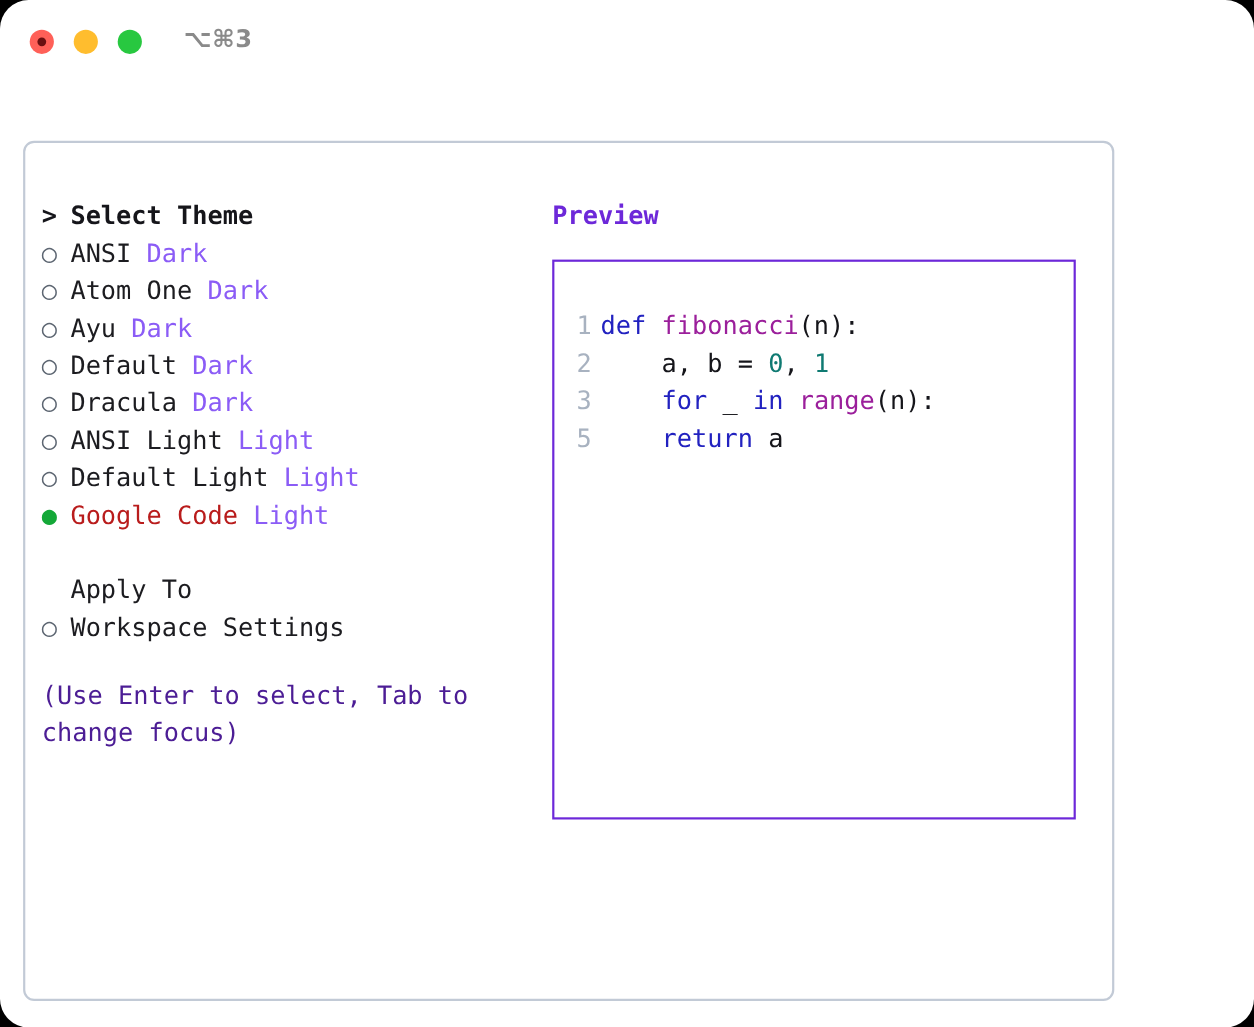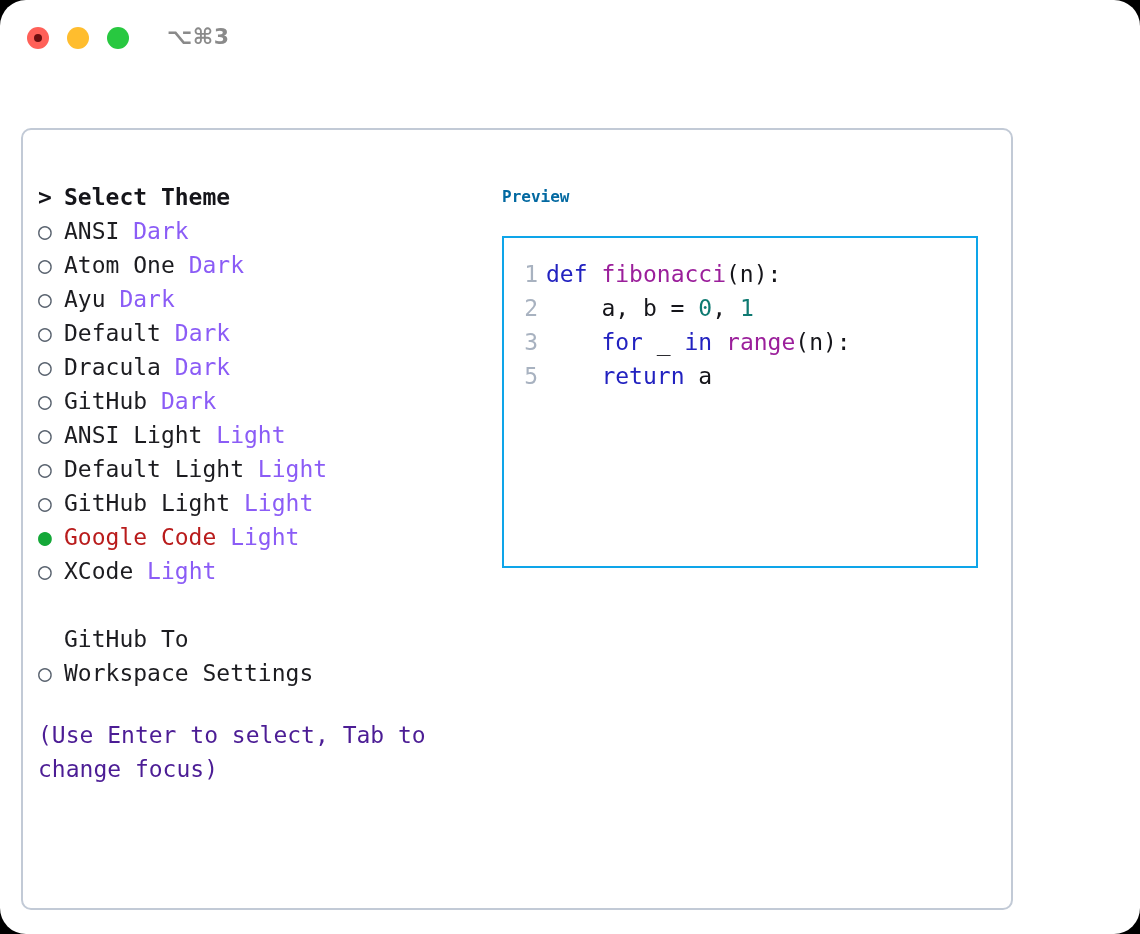--- a/index.html
+++ b/index.html
@@ -129,33 +129,33 @@
   }
 
   
   .right-col {
     position: absolute;
     left: 479px;
     top: 50px;
     width: 500px;
   }
   .preview-title {
-    font-size: 16px;
-    font-weight: bold;
-    color: #0369a1;
+    font-size: 23px;
+    font-weight: bold;
+    color: #6d28d9;
     line-height: 34px;
     margin-bottom: 22px;
   }
   .preview-box {
     width: 476px;
-    height: 332px;
-    border: 2px solid #0ea5e9;
+    height: 509px;
+    border: 2px solid #6d28d9;
     box-sizing: border-box;
     background: #ffffff;
-    padding: 19px 0 0 0;
+    padding: 42px 0 0 0;
   }
 
   .code-line {
     font-size: 23px;
     line-height: 34px;
     white-space: pre;
     display: block;
   }
   .gutter {
     display: inline-block;
@@ -193,31 +193,28 @@
       <div class="row">
         <span class="marker marker-caret">&gt;</span><span class="label-bold">Select Theme</span>
       </div>
 
       <div id="theme-list">
           <div class="row"><span class="marker marker-off">○</span><span class="label">ANSI</span><span class="suffix"> Dark</span></div>
           <div class="row"><span class="marker marker-off">○</span><span class="label">Atom One</span><span class="suffix"> Dark</span></div>
           <div class="row"><span class="marker marker-off">○</span><span class="label">Ayu</span><span class="suffix"> Dark</span></div>
           <div class="row"><span class="marker marker-off">○</span><span class="label">Default</span><span class="suffix"> Dark</span></div>
           <div class="row"><span class="marker marker-off">○</span><span class="label">Dracula</span><span class="suffix"> Dark</span></div>
-          <div class="row"><span class="marker marker-off">○</span><span class="label">GitHub</span><span class="suffix"> Dark</span></div>
           <div class="row"><span class="marker marker-off">○</span><span class="label">ANSI Light</span><span class="suffix"> Light</span></div>
           <div class="row"><span class="marker marker-off">○</span><span class="label">Default Light</span><span class="suffix"> Light</span></div>
-          <div class="row"><span class="marker marker-off">○</span><span class="label">GitHub Light</span><span class="suffix"> Light</span></div>
           <div class="row"><span class="marker marker-on">●</span><span class="label-sel">Google Code</span><span class="suffix"> Light</span></div>
-          <div class="row"><span class="marker marker-off">○</span><span class="label">XCode</span><span class="suffix"> Light</span></div>
         </div>
 
       <div class="spacer-row"></div>
 
-      <div class="section-head">GitHub To</div>
+      <div class="section-head">Apply To</div>
 
       <div id="apply-list">
           <div class="row"><span class="marker marker-off">○</span><span class="label">Workspace Settings</span></div>
         </div>
 
       <div class="hint">(Use Enter to select, Tab to change focus)</div>
     </div>
 
     <div class="right-col">
       <div class="preview-title">Preview</div>

